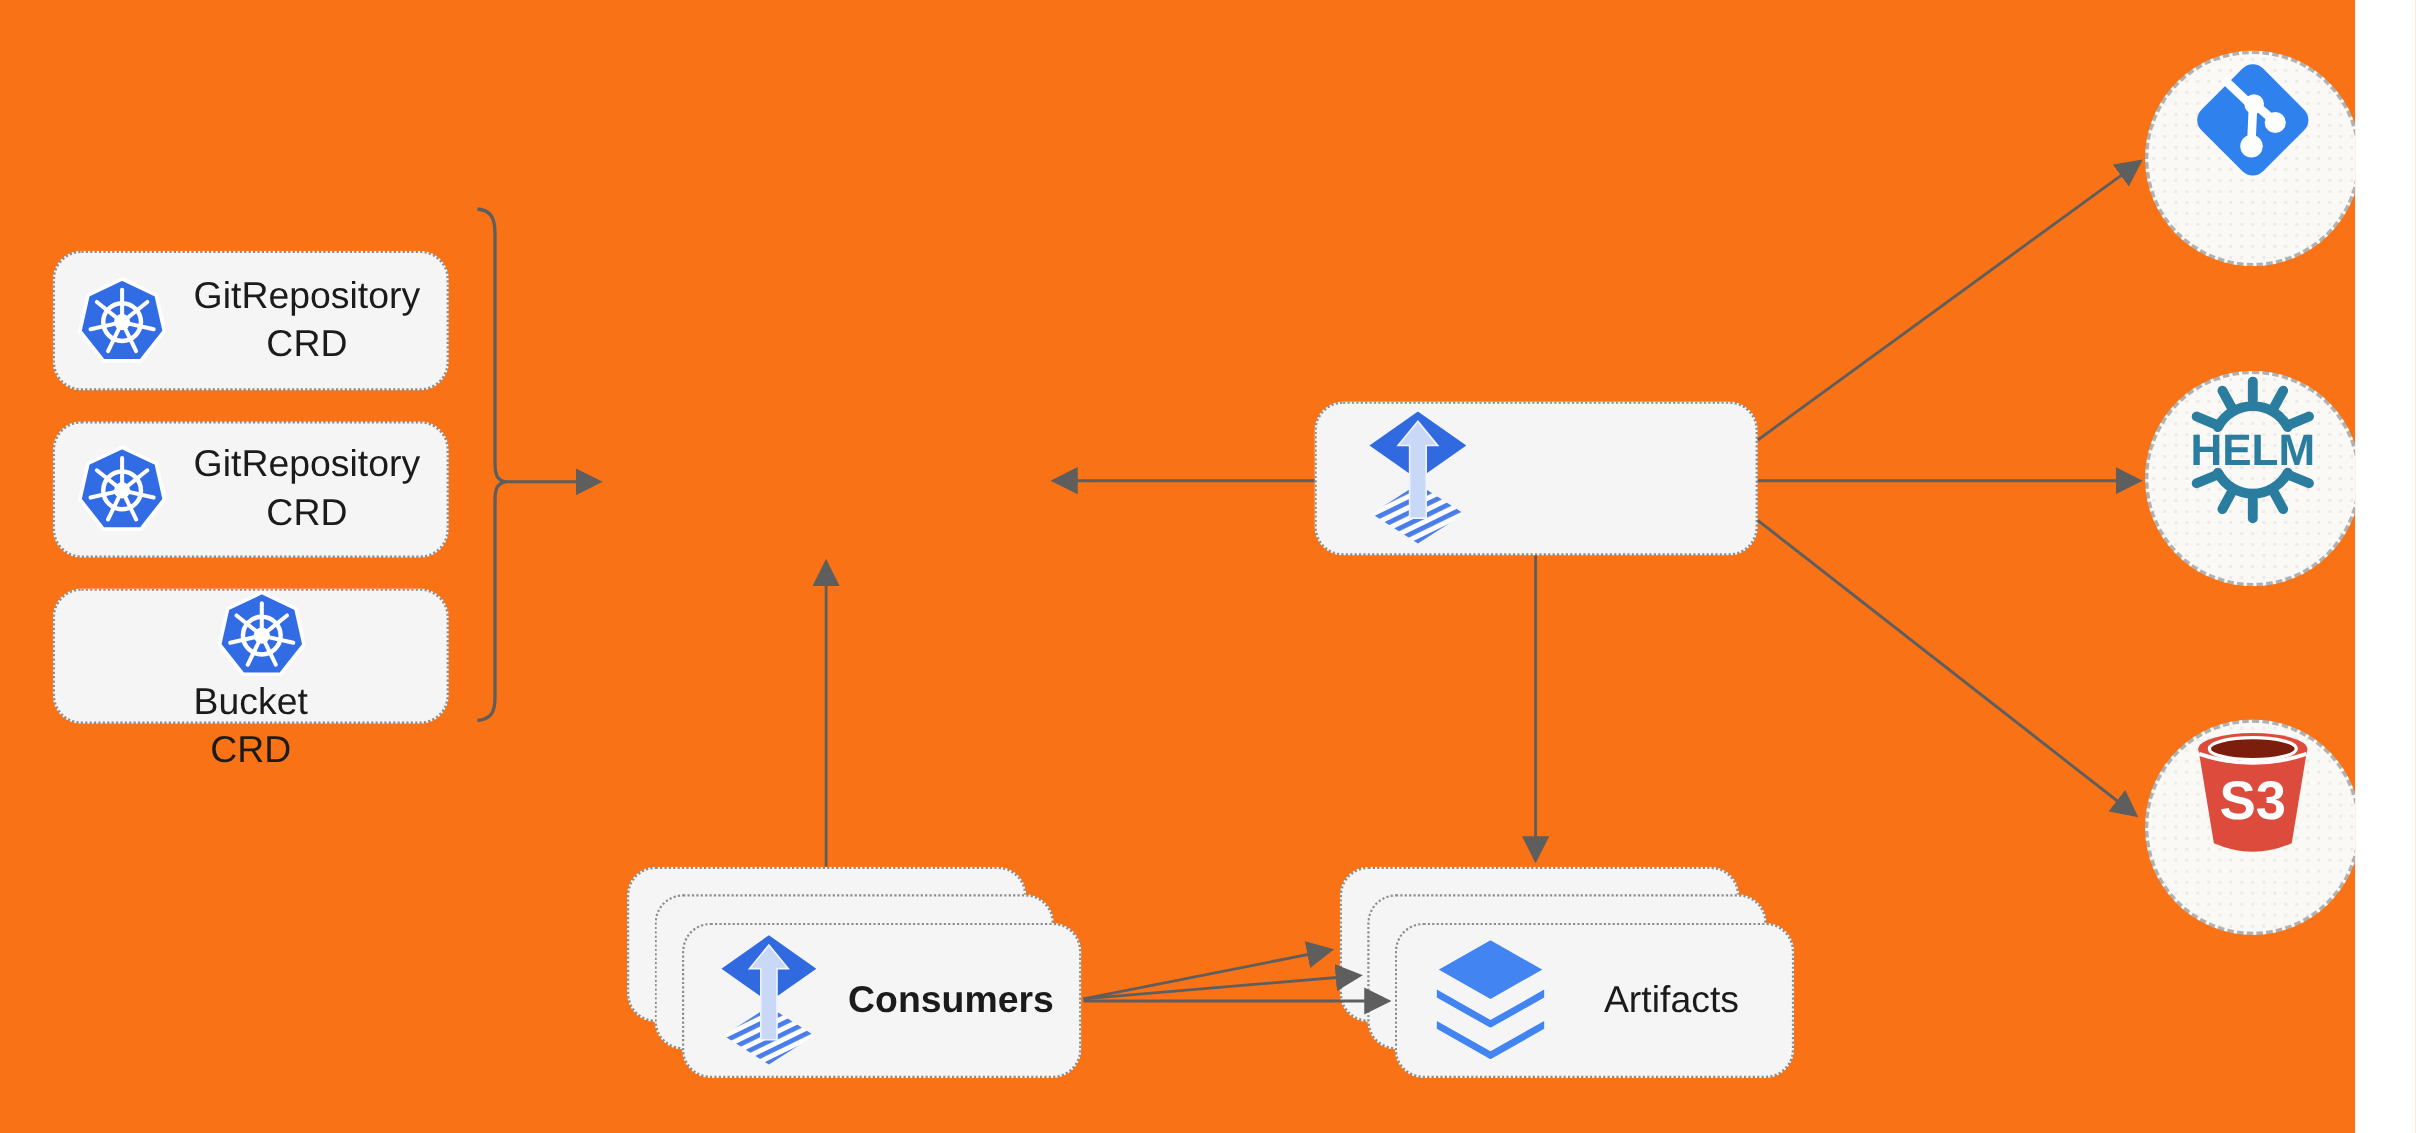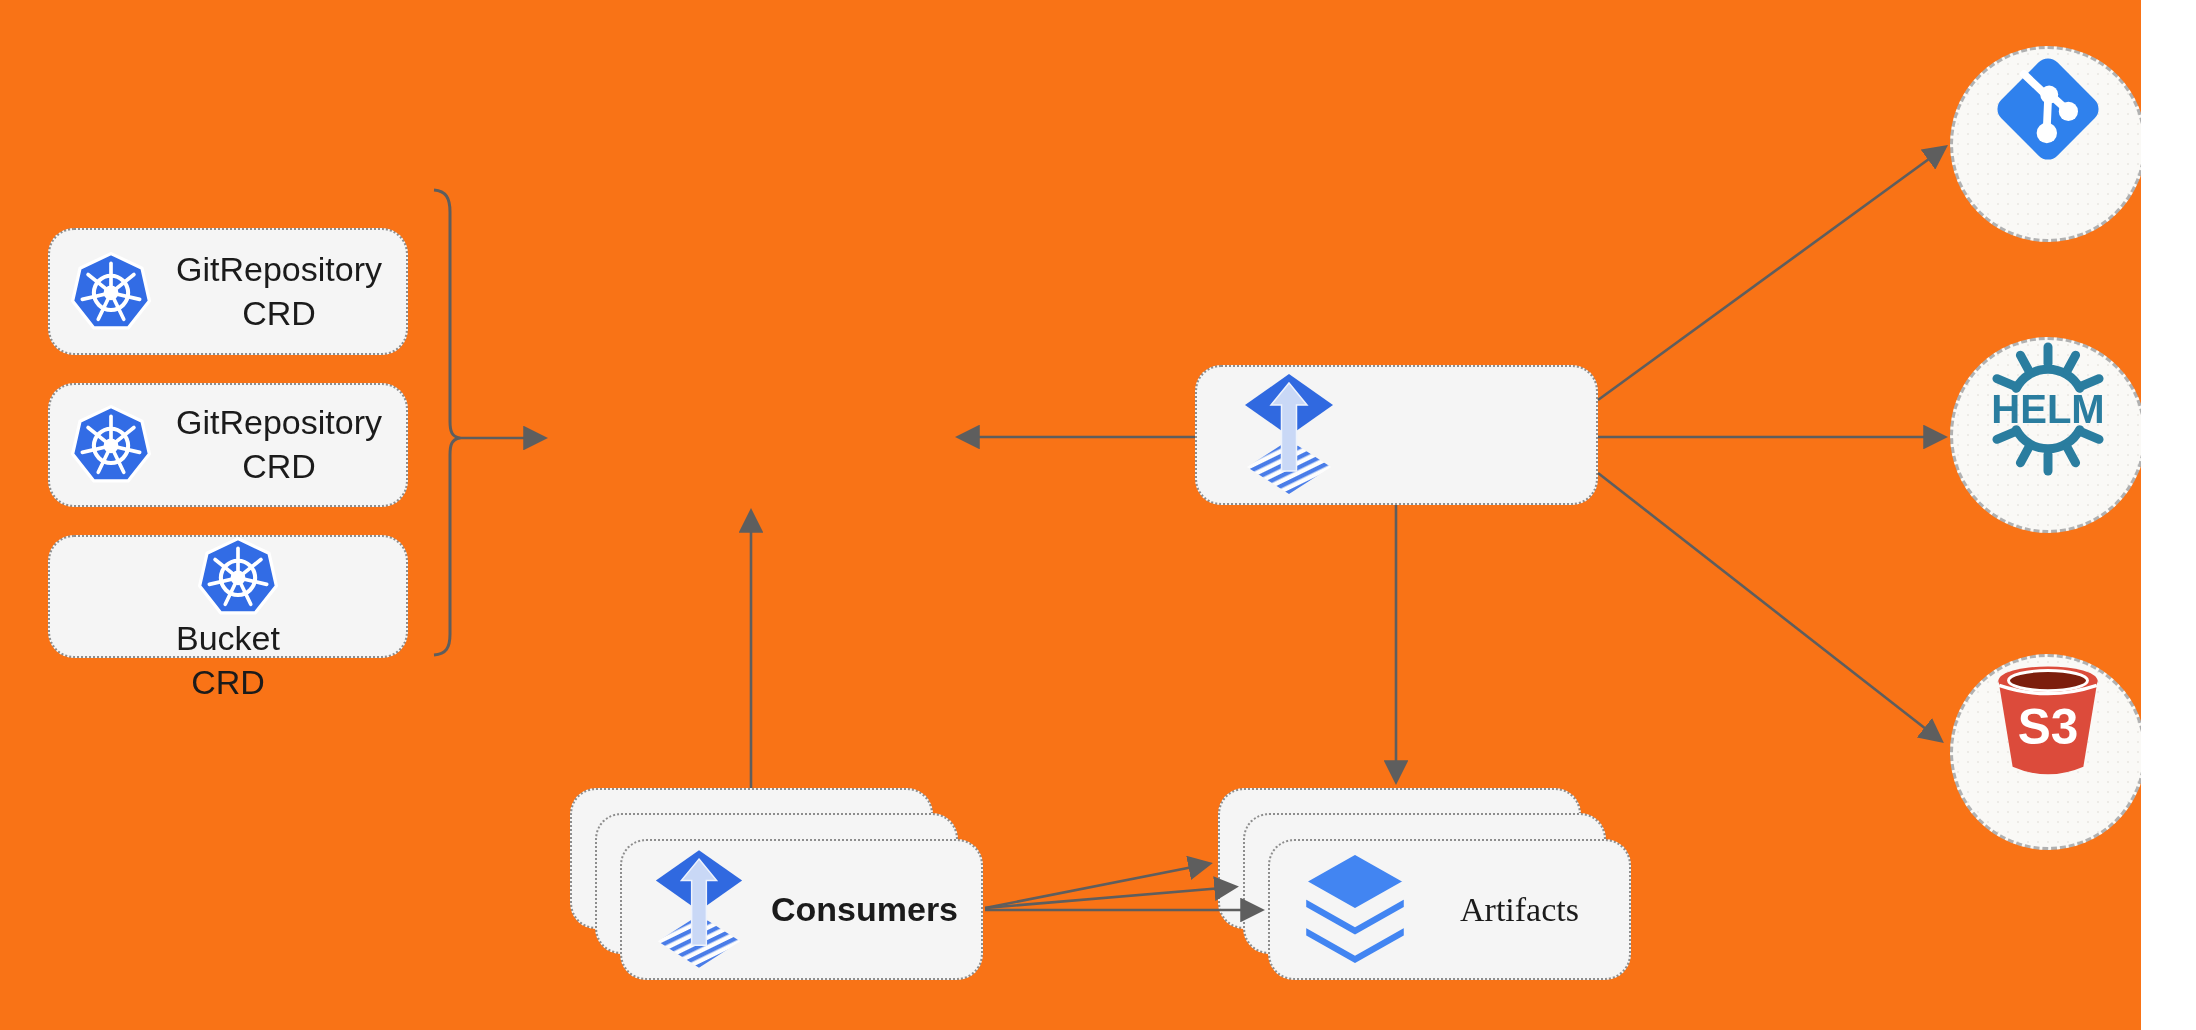--- a/index.html
+++ b/index.html
@@ -130,21 +130,21 @@
         <polygon points="50,66 92,93 50,120 8,93" fill="url(#flux-stripes-b)"></polygon>
         <polygon points="50,0 94,31 50,62 6,31" fill="#3069E0"></polygon>
         <path d="M50,9 L68,31 L57.5,31 L57.5,97 L42.5,97 L42.5,31 L32,31 Z" fill="#c9d8f6" stroke="#eef3fc" stroke-width="1.5"></path>
       </svg>
     </span>
     <span class="label">Consumers</span>
   </div>
 
   <div class="stack-layer" style="left:1218px;top:788px;width:363px;height:141px;"></div>
   <div class="stack-layer" style="left:1243px;top:813px;width:363px;height:141px;"></div>
-  <div class="node" style="left:1268px;top:839px;width:363px;height:141px;font-family:Liberation Serif, serif;">
+  <div class="node" style="left:1268px;top:839px;width:363px;height:141px;">
     <span class="icon-wrap" style="margin-left:30px;">
       <svg width="110" height="114" viewBox="0 0 100 104">
         <path d="M4,66 L50,92 L96,66 L96,76 L50,102 L4,76 Z" fill="#4285F2" stroke="#f5f5f5" stroke-width="3"></path>
         <path d="M4,40 L50,66 L96,40 L96,50 L50,76 L4,50 Z" fill="#4285F2" stroke="#f5f5f5" stroke-width="3"></path>
         <polygon points="50,0 96,26 50,52 4,26" fill="#4285F2" stroke="#f5f5f5" stroke-width="3"></polygon>
       </svg>
     </span>
     <span class="label">Artifacts</span>
   </div>
 

